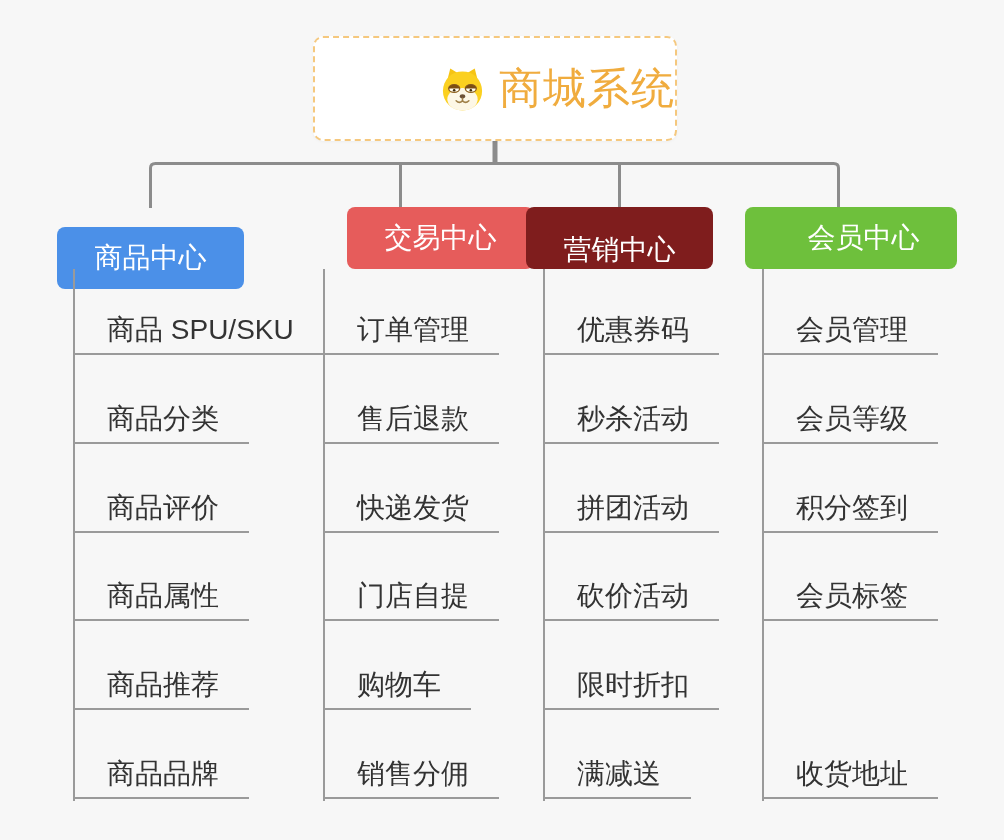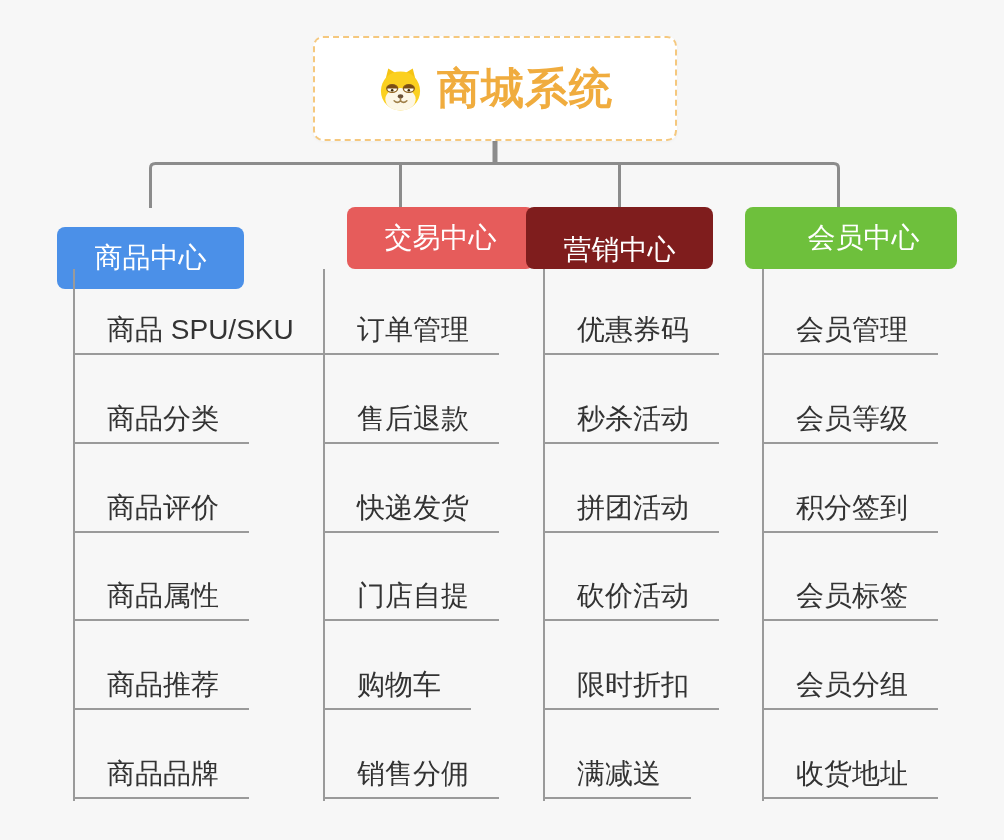--- a/index.html
+++ b/index.html
@@ -5,23 +5,22 @@
   html,body{margin:0;padding:0;background:#f7f7f7;font-family:"Liberation Sans","DejaVu Sans",sans-serif;}
   .canvas{position:relative;width:1004px;height:840px;background:#f7f7f7;overflow:hidden;}
 
   
   .connectors{position:absolute;left:0;top:0;width:1004px;height:840px;pointer-events:none;}
 
   
   .root-node{
     position:absolute;left:313px;top:36px;width:364px;height:105px;
     box-sizing:border-box;background:#ffffff;border:2px dashed #f5c87e;border-radius:10px;
-    display:flex;align-items:center;justify-content:center;gap:13px;
+    display:flex;align-items:center;justify-content:flex-end;gap:13px;
     box-shadow:0 1px 3px rgba(0,0,0,0.04);
-    font-weight:bold;
   }
   .root-title{font-size:43px;color:#f0ac3e;letter-spacing:1px;white-space:nowrap;}
   .doge{width:47px;height:48px;flex:0 0 auto;}
 
   
   .branch-header{
     position:absolute;top:207px;width:187px;height:62px;border-radius:8px;
     display:flex;align-items:center;justify-content:center;
     color:#ffffff;font-size:28px;white-space:nowrap;cursor:default;
   }
@@ -111,17 +110,16 @@
     <div class="leaf l4">限时折扣</div>
     <div class="leaf l5">满减送</div>
   </div>
 
   <div class="branch-col" id="c3">
     <div class="vline"></div>
     <div class="leaf l0">会员管理</div>
     <div class="leaf l1">会员等级</div>
     <div class="leaf l2">积分签到</div>
     <div class="leaf l3">会员标签</div>
-    <div class="leaf l4">会员分组</div>
     <div class="leaf l5">收货地址</div>
   </div>
 
 </div>
 
 </body></html>

